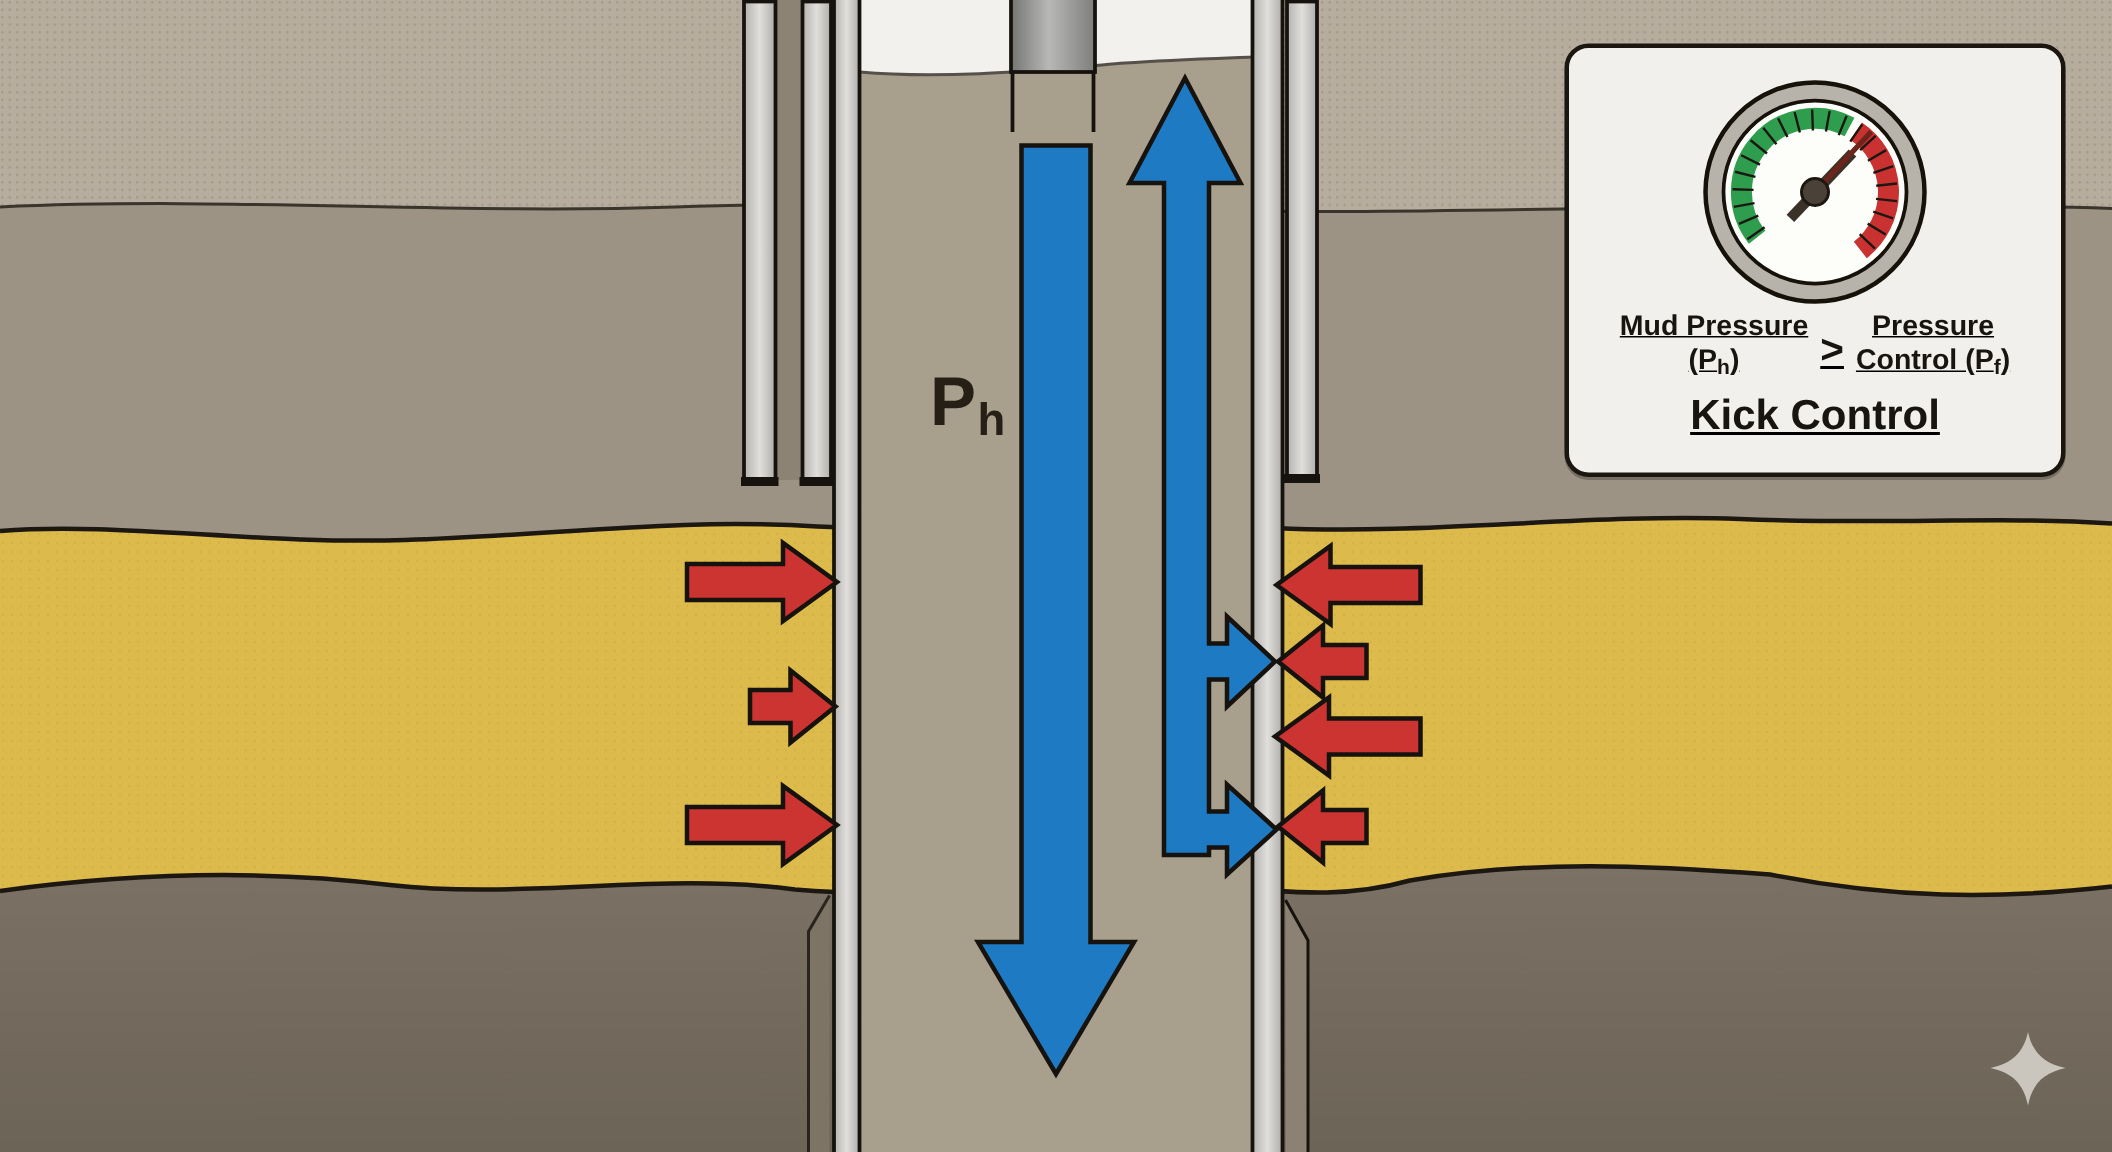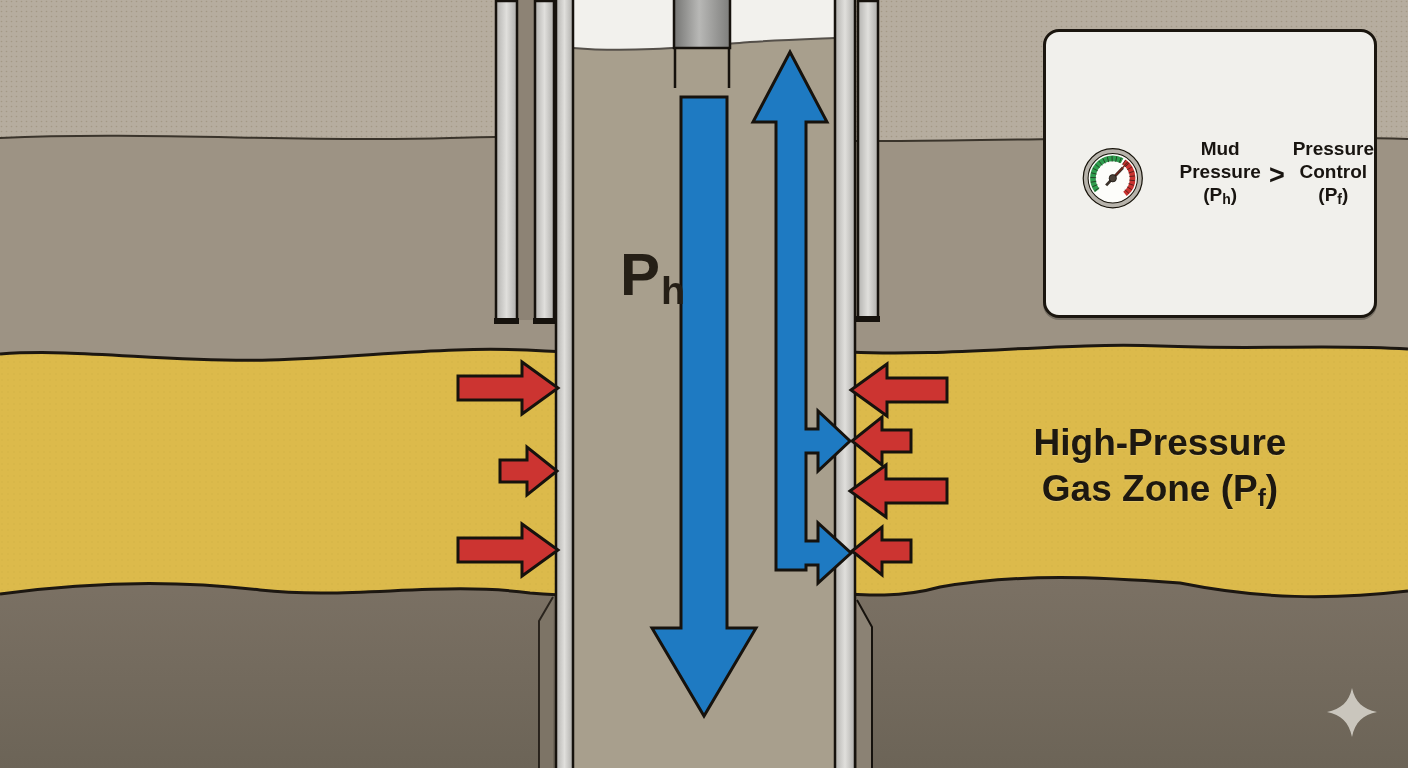--- a/index.html
+++ b/index.html
@@ -10,35 +10,36 @@
   html,body{margin:0;padding:0;background:#222;}
   .scene{
     position:relative;width:1408px;height:768px;overflow:hidden;
     font-family:"Liberation Sans","DejaVu Sans",sans-serif;
     background:var(--l1);
   }
   .scene svg.base{position:absolute;left:0;top:0;}
   
   .ph-label{
     position:absolute;left:620px;top:240px;color:#251f16;
-    font-size:60px;font-weight:700;letter-spacing:1px;
+    font-size:46px;font-weight:700;letter-spacing:1px;
   }
   .ph-label .sub, .gas-label .sub{font-size:0.66em;vertical-align:-0.22em;font-weight:700;}
   .gas-label{
     position:absolute;left:970px;top:420px;width:380px;text-align:center;
     color:#1d1810;font-size:37px;font-weight:700;line-height:46px;
     text-shadow:0 1px 0 rgba(255,255,255,0.18);
   }
   
   .panel{
     position:absolute;left:1043px;top:29px;width:334px;height:289px;
     box-sizing:border-box;background:var(--panel-bg);
     border:3px solid #1b160f;border-radius:16px;
-    display:flex;flex-direction:row;align-items:center;
+    display:flex;flex-direction:column;align-items:center;
     box-shadow:0 2px 0 rgba(0,0,0,0.25);
+    text-decoration:underline;
   }
   .panel .gauge-svg{display:block;margin-top:2px;}
   .pressure-row{
     display:flex;align-items:center;justify-content:center;
     margin-top:0;color:#181410;
   }
   .pressure-col{text-align:center;font-size:19px;font-weight:700;line-height:23px;}
   .pressure-col .sub{font-size:14px;vertical-align:-3px;font-weight:700;}
   .comparator{font-size:27px;font-weight:700;padding:0 8px;position:relative;top:2px;}
   .kick-title{font-size:28px;font-weight:700;color:#181410;margin-top:5px;}
@@ -119,24 +120,20 @@
     <path d="M947,378 L887,378 L887,364 L851,390 L887,416 L887,402 L947,402 Z" fill="var(--red)" stroke="#16120d" stroke-width="3"></path>
     <path d="M911,430 L882,430 L882,417 L852,441 L882,465 L882,452 L911,452 Z" fill="var(--red)" stroke="#16120d" stroke-width="3"></path>
     <path d="M947,479 L886,479 L886,465 L850,491 L886,517 L886,503 L947,503 Z" fill="var(--red)" stroke="#16120d" stroke-width="3"></path>
     <path d="M911,540 L882,540 L882,527 L852,551 L882,575 L882,562 L911,562 Z" fill="var(--red)" stroke="#16120d" stroke-width="3"></path>
 
     <path d="M1352,688 C1355,702 1363,709 1377,712 C1363,715 1355,722 1352,737 C1349,722 1341,715 1327,712 C1341,709 1349,702 1352,688 Z" fill="#cac6bd"></path>
   </svg>
 
   <div class="ph-label"><span>P</span><span class="sub">h</span></div>
 
-  <div class="gas-label">
-    <div>High-Pressure</div>
-    <div><span>Gas Zone (P</span><span class="sub">f</span><span>)</span></div>
-  </div>
 
   <div class="panel">
     <svg class="gauge-svg" width="330" height="172" viewBox="0 0 330 172">
       <circle cx="165" cy="94" r="73" fill="#b7b3ab" stroke="#161209" stroke-width="3"></circle>
       <circle cx="165" cy="94" r="61" fill="#fdfdfa" stroke="#161209" stroke-width="2.5"></circle>
       <path d="M126.4,124.2 A49,49 0 0 1 188,50.7" fill="none" stroke="var(--gauge-green)" stroke-width="14"></path>
       <path d="M192.4,53.4 A49,49 0 0 1 195.2,132.6" fill="none" stroke="var(--gauge-red)" stroke-width="14"></path>
       <g id="gauge-ticks" stroke="#1c1711" stroke-width="1.6">
           <line x1="131.4" y1="117.5" x2="119.9" y2="125.5"></line>
           <line x1="127.2" y1="109.8" x2="114.3" y2="115.2"></line>
@@ -169,15 +166,16 @@
       <div class="pressure-col">
         <div>Mud Pressure</div>
         <div><span>(P</span><span class="sub">h</span><span>)</span></div>
       </div>
       <div class="comparator">&gt;</div>
       <div class="pressure-col">
         <div>Pressure</div>
         <div><span>Control (P</span><span class="sub">f</span><span>)</span></div>
       </div>
     </div>
+    <div class="kick-title">Kick Control</div>
   </div>
 
 </div>
 
 </body></html>

